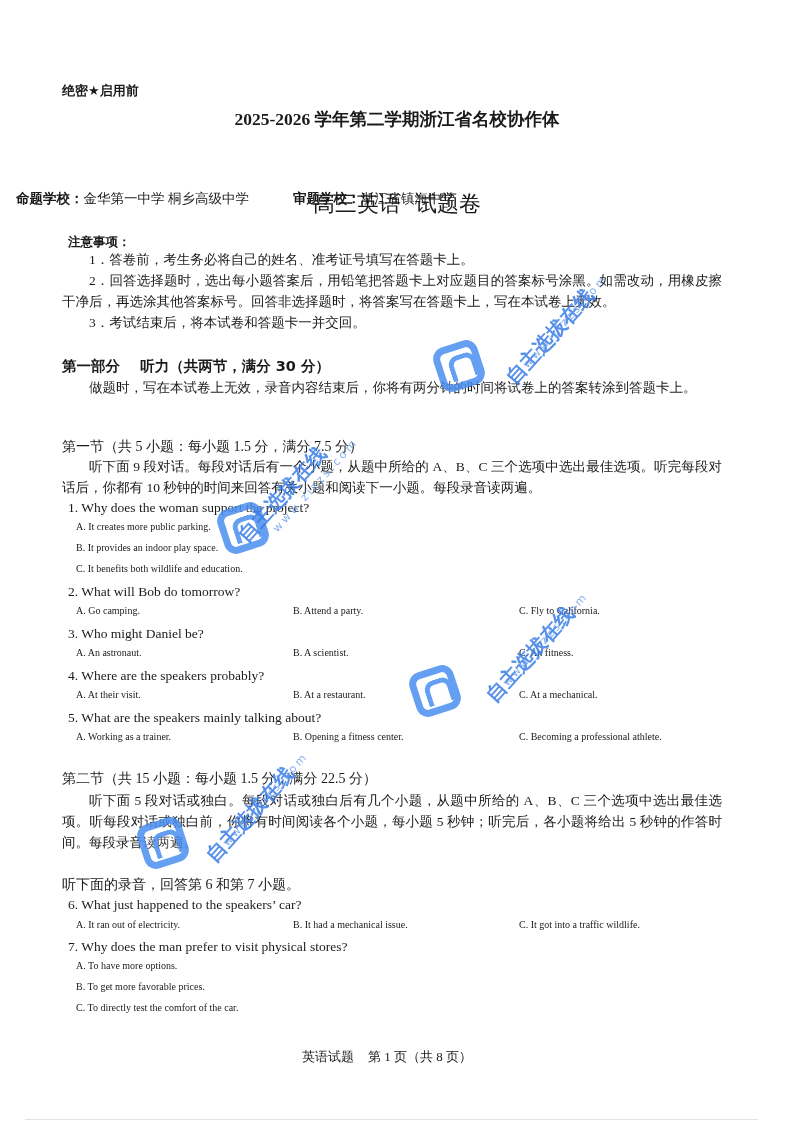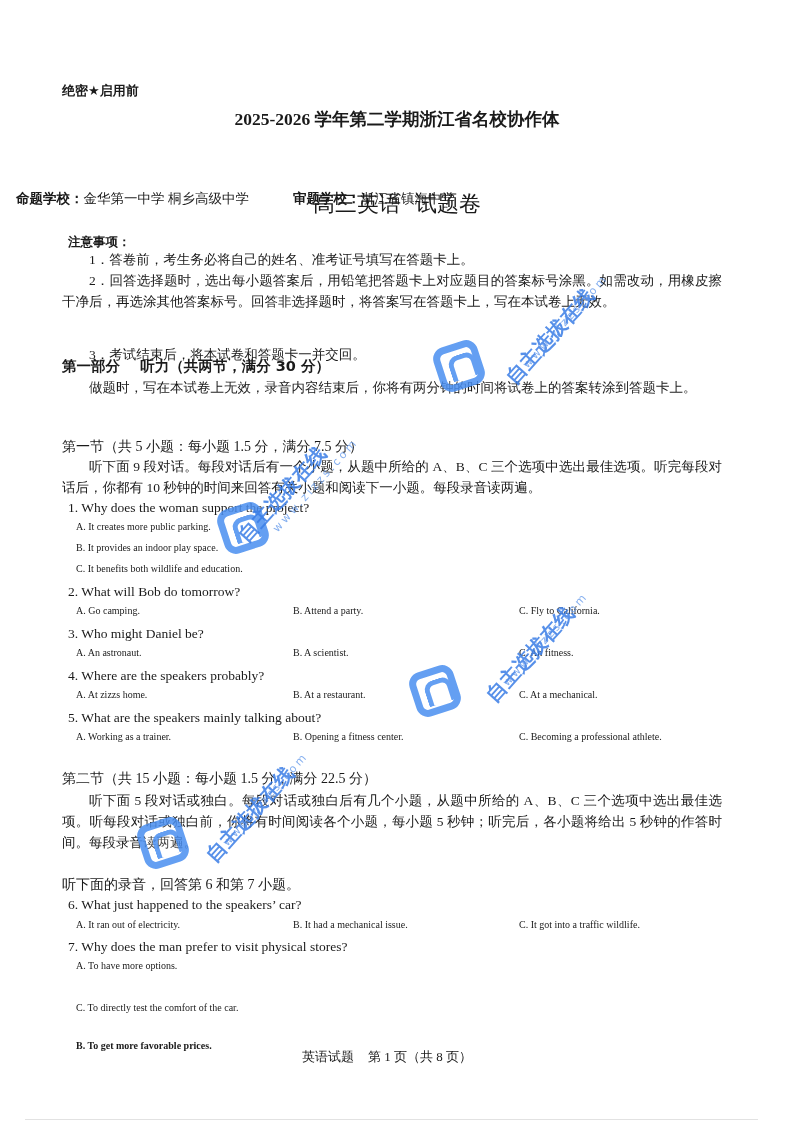--- a/index.html
+++ b/index.html
@@ -39,21 +39,21 @@
 <div class="abs secret">绝密★启用前</div>
 <div class="abs title1">2025-2026 学年第二学期浙江省名校协作体</div>
 <div class="abs title2" style="white-space:pre;margin-top:48px;">高三英语  试题卷</div>
 <div class="abs schools">
   <b>命题学校：</b><span>金华第一中学 桐乡高级中学</span><span class="gap"></span><b>审题学校：</b><span>浙江省镇海中学</span>
 </div>
 
 <div class="abs notice-h">注意事项：</div>
 <div class="para indent" style="top:249px;">1．答卷前，考生务必将自己的姓名、准考证号填写在答题卡上。</div>
 <div class="para indent" style="top:270px;">2．回答选择题时，选出每小题答案后，用铅笔把答题卡上对应题目的答案标号涂黑。如需改动，用橡皮擦干净后，再选涂其他答案标号。回答非选择题时，将答案写在答题卡上，写在本试卷上无效。</div>
-<div class="para indent" style="top:312px;margin-top:32px;">3．考试结束后，将本试卷和答题卡一并交回。</div>
+<div class="para indent" style="top:312px;">3．考试结束后，将本试卷和答题卡一并交回。</div>
 
 <div class="abs part-h" style="white-space:pre;">第一部分    听力（共两节，满分 30 分）</div>
 <div class="para indent" style="top:377px;">做题时，写在本试卷上无效，录音内容结束后，你将有两分钟的时间将试卷上的答案转涂到答题卡上。</div>
 
 <div class="abs sec-h" style="top:438px;">第一节（共 5 小题：每小题 1.5 分，满分 7.5 分）</div>
 <div class="para indent" style="top:456px;">听下面 9 段对话。每段对话后有一个小题，从题中所给的 A、B、C 三个选项中选出最佳选项。听完每段对话后，你都有 10 秒钟的时间来回答有关小题和阅读下一小题。每段录音读两遍。</div>
 
 <div class="abs q" style="top:500px;">1. Why does the woman support the project?</div>
 <div class="abs opt colA" style="top:521px;">A. It creates more public parking.</div>
 <div class="abs opt colA" style="top:542px;">B. It provides an indoor play space.</div>
@@ -63,42 +63,42 @@
 <div class="abs opt colA" style="top:605px;">A. Go camping.</div>
 <div class="abs opt colB" style="top:605px;">B. Attend a party.</div>
 <div class="abs opt colC" style="top:605px;">C. Fly to California.</div>
 
 <div class="abs q" style="top:626px;">3. Who might Daniel be?</div>
 <div class="abs opt colA" style="top:647px;">A. An astronaut.</div>
 <div class="abs opt colB" style="top:647px;">B. A scientist.</div>
 <div class="abs opt colC" style="top:647px;">C. An fitness.</div>
 
 <div class="abs q" style="top:668px;">4. Where are the speakers probably?</div>
-<div class="abs opt colA" style="top:689px;">A. At zizzs home.</div>
+<div class="abs opt colA" style="top:689px;">A. At their visit.</div>
 <div class="abs opt colB" style="top:689px;">B. At a restaurant.</div>
 <div class="abs opt colC" style="top:689px;">C. At a mechanical.</div>
 
 <div class="abs q" style="top:710px;">5. What are the speakers mainly talking about?</div>
 <div class="abs opt colA" style="top:731px;">A. Working as a trainer.</div>
 <div class="abs opt colB" style="top:731px;">B. Opening a fitness center.</div>
 <div class="abs opt colC" style="top:731px;">C. Becoming a professional athlete.</div>
 
 <div class="abs sec-h" style="top:770px;">第二节（共 15 小题：每小题 1.5 分，满分 22.5 分）</div>
 <div class="para indent" style="top:790px;font-family:Liberation Serif, serif;">听下面 5 段对话或独白。每段对话或独白后有几个小题，从题中所给的 A、B、C 三个选项中选出最佳选项。听每段对话或独白前，你将有时间阅读各个小题，每小题 5 秒钟；听完后，各小题将给出 5 秒钟的作答时间。每段录音读两遍。</div>
 
 <div class="abs sec-h" style="top:876px;">听下面的录音，回答第 6 和第 7 小题。</div>
 
 <div class="abs q" style="top:897px;">6. What just happened to the speakers’ car?</div>
 <div class="abs opt colA" style="top:919px;">A. It ran out of electricity.</div>
 <div class="abs opt colB" style="top:919px;">B. It had a mechanical issue.</div>
 <div class="abs opt colC" style="top:919px;">C. It got into a traffic wildlife.</div>
 
 <div class="abs q" style="top:939px;">7. Why does the man prefer to visit physical stores?</div>
 <div class="abs opt colA" style="top:960px;">A. To have more options.</div>
-<div class="abs opt colA" style="top:1040px;font-weight:bold;">B. To get more favorable prices.</div>
+<div class="abs opt colA" style="top:981px;">B. To get more favorable prices.</div>
 <div class="abs opt colA" style="top:1002px;">C. To directly test the comfort of the car.</div>
 
 <div class="abs footer">
   <span>英语试题</span><span class="sp"></span><span>第 1 页（共 8 页）</span>
 </div>
 <div class="bottom-line"></div>
 
 <div class="wm wm-logo" style="left:436px; top:343px;"></div>
 <div class="wm wm-text" style="left:500px; top:372px;">自主选拔在线</div>
 <div class="wm wm-url" style="left:520px; top:362px;">www.zizzs.com</div>

